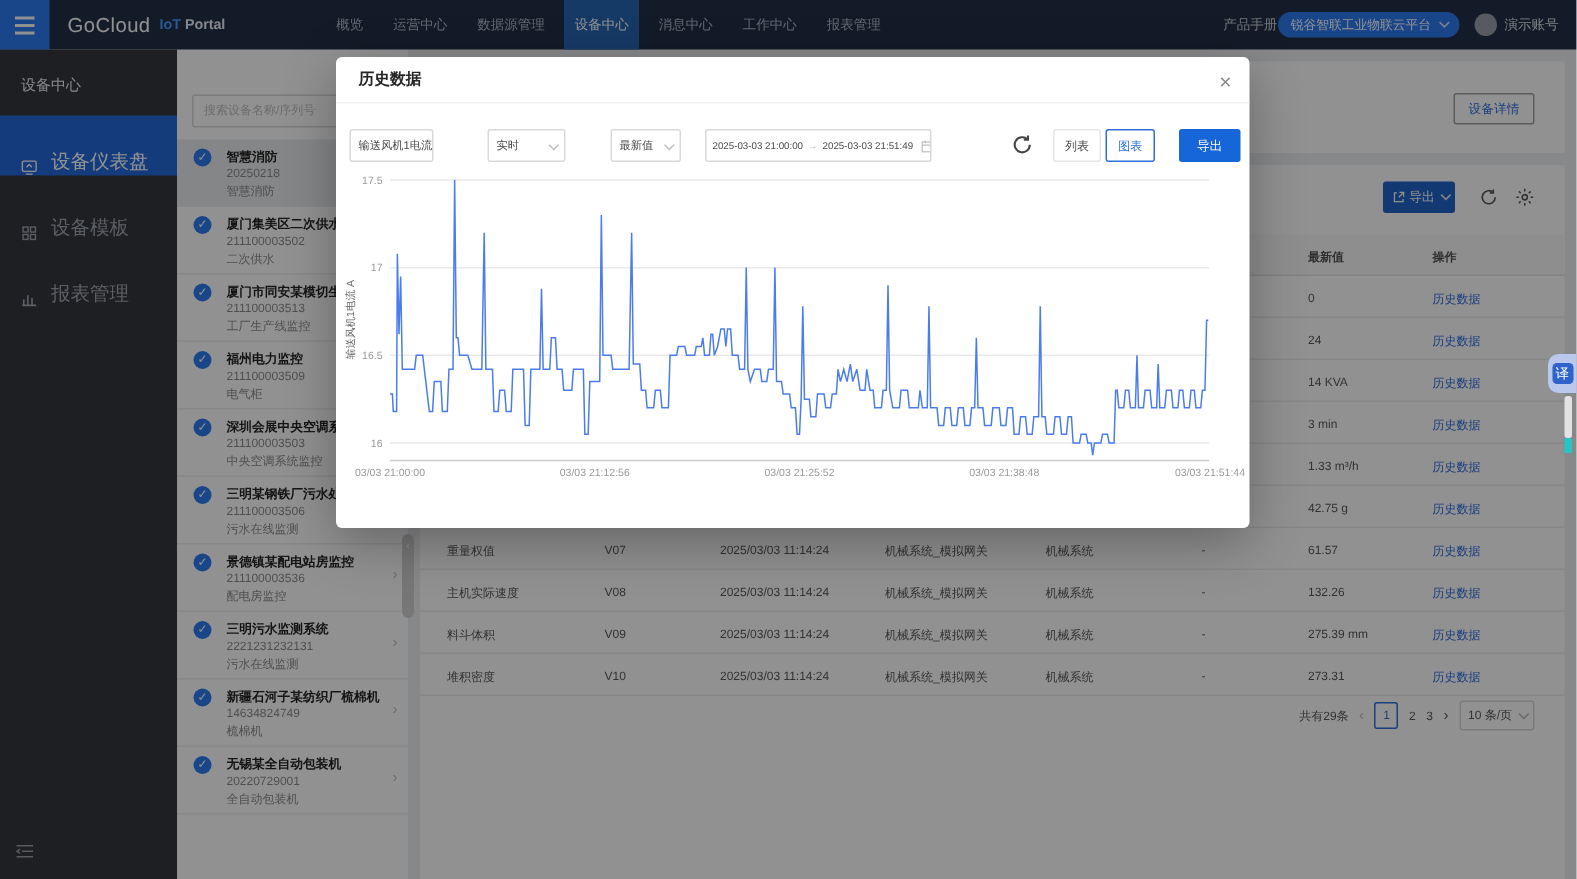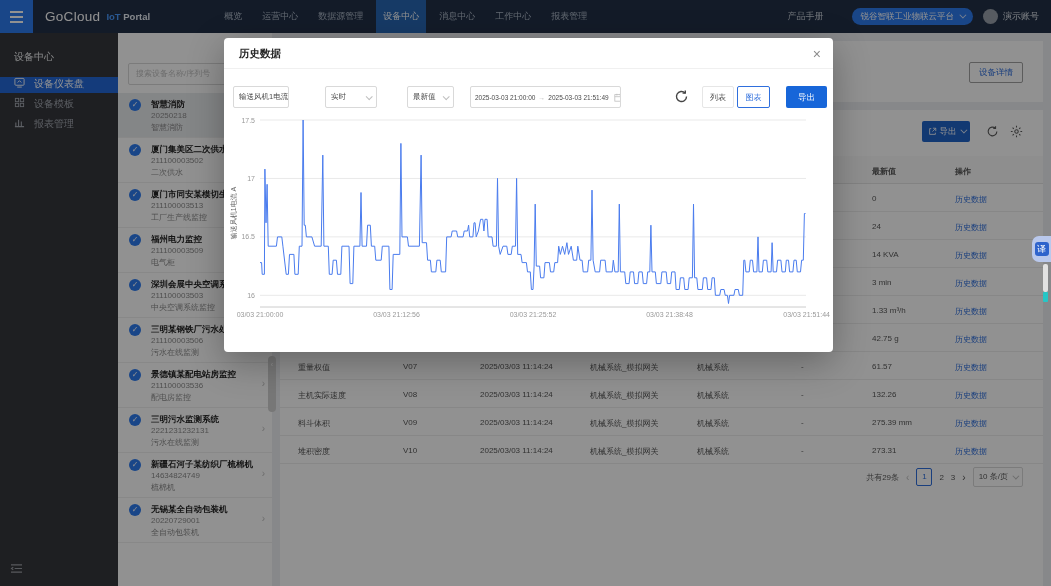--- a/index.html
+++ b/index.html
@@ -9,29 +9,29 @@
 .navbar{position:absolute;left:0;top:0;width:1051px;height:33px;background:#223047;display:flex;align-items:center;z-index:10}
 .burger{width:33px;height:33px;background:#2d7bf0;display:flex;flex-direction:column;align-items:center;justify-content:center;gap:3px;flex:none}
 .burger i{display:block;width:13px;height:2px;background:#fff}
 .logo{margin-left:12px;color:#fff;font-size:13.5px;font-weight:normal;letter-spacing:.3px}
 .logo-sub{margin-left:6px;font-size:9.5px;font-weight:bold;color:#4a9bff}
 .logo-sub b{color:#e8edf4;font-weight:bold}
 .nav-menu{display:flex;margin-left:64px;height:100%}
 .nav-item{padding:0 7px;margin:0 3px;line-height:33px;font-size:9px;color:#aeb9c8;white-space:nowrap}
 .nav-item.active{background:#2866b3;color:#fff}
 .nav-right{margin-left:auto;display:flex;align-items:center;padding-right:12px}
-.manual{color:#c6cdd6;font-size:9px;margin-right:28px}
+.manual{color:#c6cdd6;font-size:9px;margin-right:0}
 .pill{background:#2d7bf0;color:#fff;font-size:8.5px;height:17px;line-height:17px;padding:0 9px;border-radius:9px;display:flex;align-items:center;gap:5px}
 .avatar{width:15px;height:15px;border-radius:50%;background:#99a0ab;margin:0 5px 0 10px}
 .account{color:#dfe4ea;font-size:9px}
 .chev{display:inline-block;width:5px;height:5px;border-right:1.2px solid rgba(255,255,255,.8);border-bottom:1.2px solid rgba(255,255,255,.8);transform:rotate(45deg) translateY(-2px)}
 
 .side-menu{position:absolute;left:0;top:33px;width:118px;bottom:0;background:#36373c;z-index:5}
 .side-title{color:#eceef0;font-size:10px;padding:17px 14px 0;height:44px}
-.menu-item{position:relative;height:16px;display:flex;align-items:flex-start;padding-left:14px;gap:9px;color:#a2a7b0;font-size:10px;margin-bottom:4px;white-space:nowrap}
+.menu-item{position:relative;height:40px;display:flex;align-items:flex-end;padding-left:14px;gap:9px;color:#a2a7b0;font-size:13px;margin-bottom:4px;white-space:nowrap}
 .menu-item svg{flex:none}
 .menu-item.active{background:#2468d9;color:#fff}
 .menu-item.active:after{content:"";position:absolute;right:-9px;top:5px;border-left:9px solid #2468d9;border-top:9px solid transparent;border-bottom:9px solid transparent}
 .fold{position:absolute;left:10px;bottom:8px}
 
 .device-list{position:absolute;left:118px;top:33px;width:154px;bottom:0;background:#fff;z-index:5}
 .search-box{margin:30px 10px 8px;height:22px;border:1px solid #d9d9d9;border-radius:2px;color:#bfbfbf;font-size:8px;line-height:20px;padding-left:7px;overflow:hidden;white-space:nowrap}
 .dev-item{position:relative;height:45px;padding:5px 12px 0 33px;border-bottom:1px solid #f0f0f0}
 .dev-item.selected{background:#e9ebee}
 .dev-name{font-size:8.5px;font-weight:bold;color:#262626;line-height:12px;white-space:nowrap;overflow:hidden}

